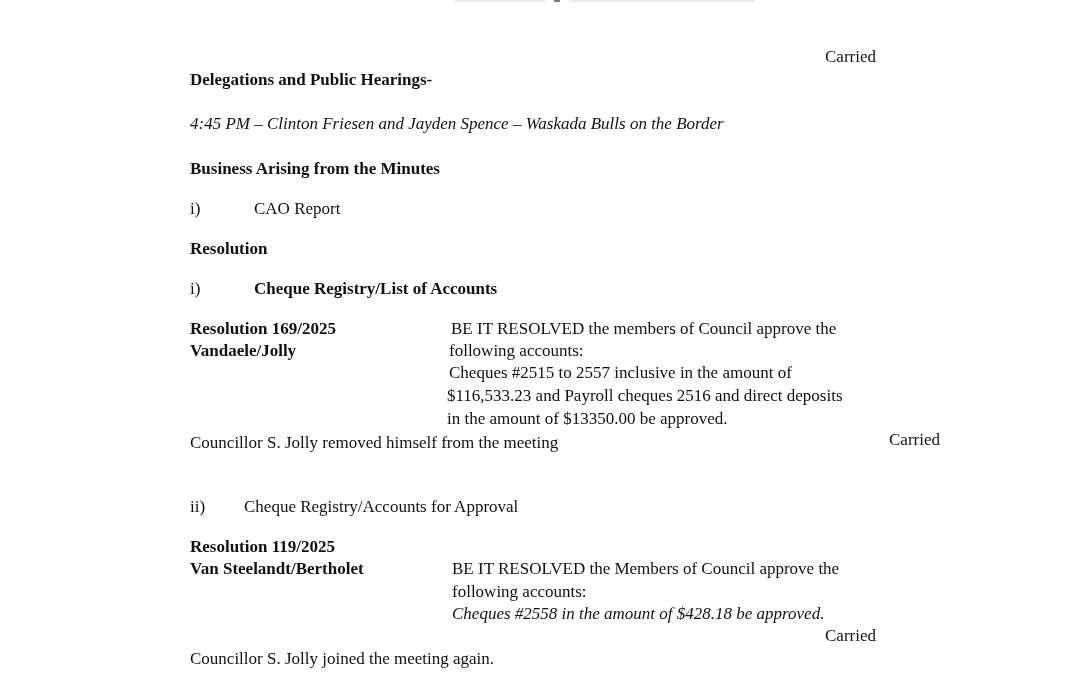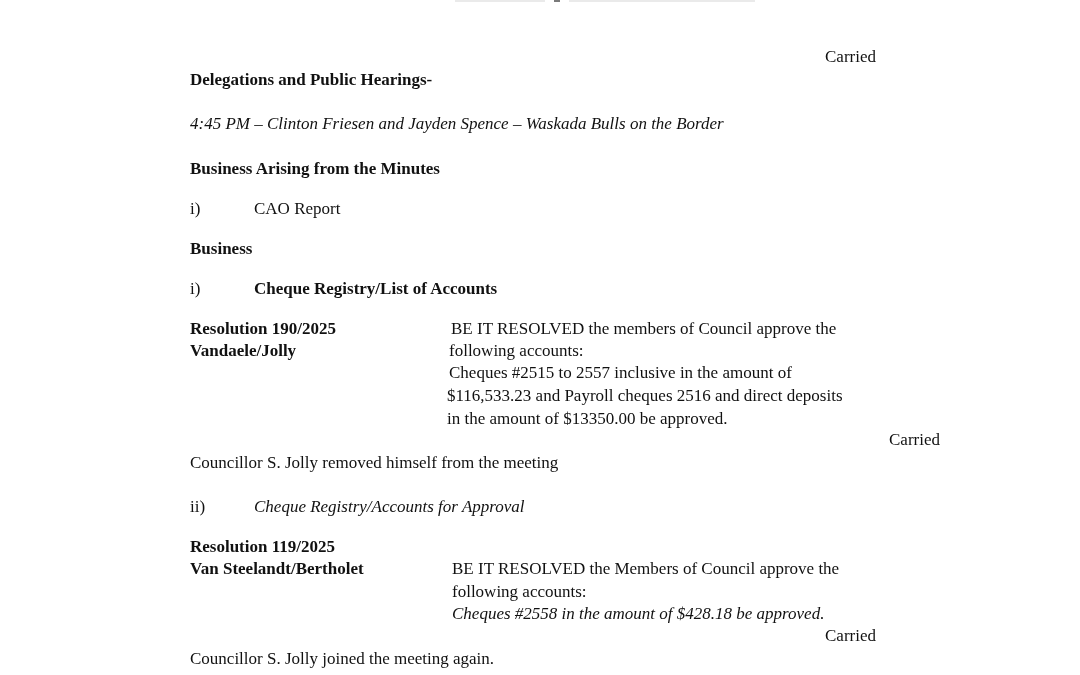--- a/index.html
+++ b/index.html
@@ -39,38 +39,38 @@
 
   <div class="abs bold" style="left:190px; top:25px;">Delegations and Public Hearings-</div>
 
   <div class="abs" style="left:190px; top:69px;font-style:italic;">4:45 PM – Clinton Friesen and Jayden Spence – Waskada Bulls on the Border</div>
 
   <div class="abs bold" style="left:190px; top:114px;">Business Arising from the Minutes</div>
 
   <div class="abs" style="left:190px; top:154px;">i)</div>
   <div class="abs" style="left:254px; top:154px;">CAO Report</div>
 
-  <div class="abs bold" style="left:190px; top:194px;">Business</div>
+  <div class="abs bold" style="left:190px; top:194px;">Resolution</div>
 
   <div class="abs" style="left:190px; top:234px;">i)</div>
   <div class="abs" style="left:254px; top:234px;font-weight:bold;">Cheque Registry/List of Accounts</div>
 
-  <div class="abs bold" style="left:190px; top:274px;">Resolution 190/2025</div>
+  <div class="abs bold" style="left:190px; top:274px;">Resolution 169/2025</div>
   <div class="abs bold" style="left:190px; top:296px;">Vandaele/Jolly</div>
   <div class="abs" style="left:451px; top:274px;">BE IT RESOLVED the members of Council approve the</div>
   <div class="abs" style="left:449px; top:296px;">following accounts:</div>
   <div class="abs" style="left:449px; top:318px;">Cheques #2515 to 2557 inclusive in the amount of</div>
   <div class="abs" style="left:447px; top:341px;">$116,533.23 and Payroll cheques 2516 and direct deposits</div>
   <div class="abs" style="left:447px; top:364px;text-align:right;">in the amount of $13350.00 be approved.</div>
   <div class="abs" style="left:889px; top:385px;">Carried</div>
 
-  <div class="abs" style="left:190px; top:408px;">Councillor S. Jolly removed himself from the meeting</div>
+  <div class="abs" style="left:190px; top:388px;">Councillor S. Jolly removed himself from the meeting</div>
 
   <div class="abs" style="left:190px; top:452px;">ii)</div>
-  <div class="abs" style="left:254px; top:452px;font-style:italic;">Cheque Registry/Accounts for Approval</div>
+  <div class="abs" style="left:244px; top:452px;">Cheque Registry/Accounts for Approval</div>
 
   <div class="abs bold" style="left:190px; top:492px;">Resolution 119/2025</div>
   <div class="abs bold" style="left:190px; top:514px;">Van Steelandt/Bertholet</div>
   <div class="abs" style="left:452px; top:514px;">BE IT RESOLVED the Members of Council approve the</div>
   <div class="abs" style="left:452px; top:537px;">following accounts:</div>
   <div class="abs" style="left:452px; top:559px;font-style:italic;">Cheques #2558 in the amount of $428.18 be approved.</div>
   <div class="abs" style="left:825px; top:581px;">Carried</div>
 
   <div class="abs" style="left:190px; top:604px;text-align:right;">Councillor S. Jolly joined the meeting again.</div>
 

